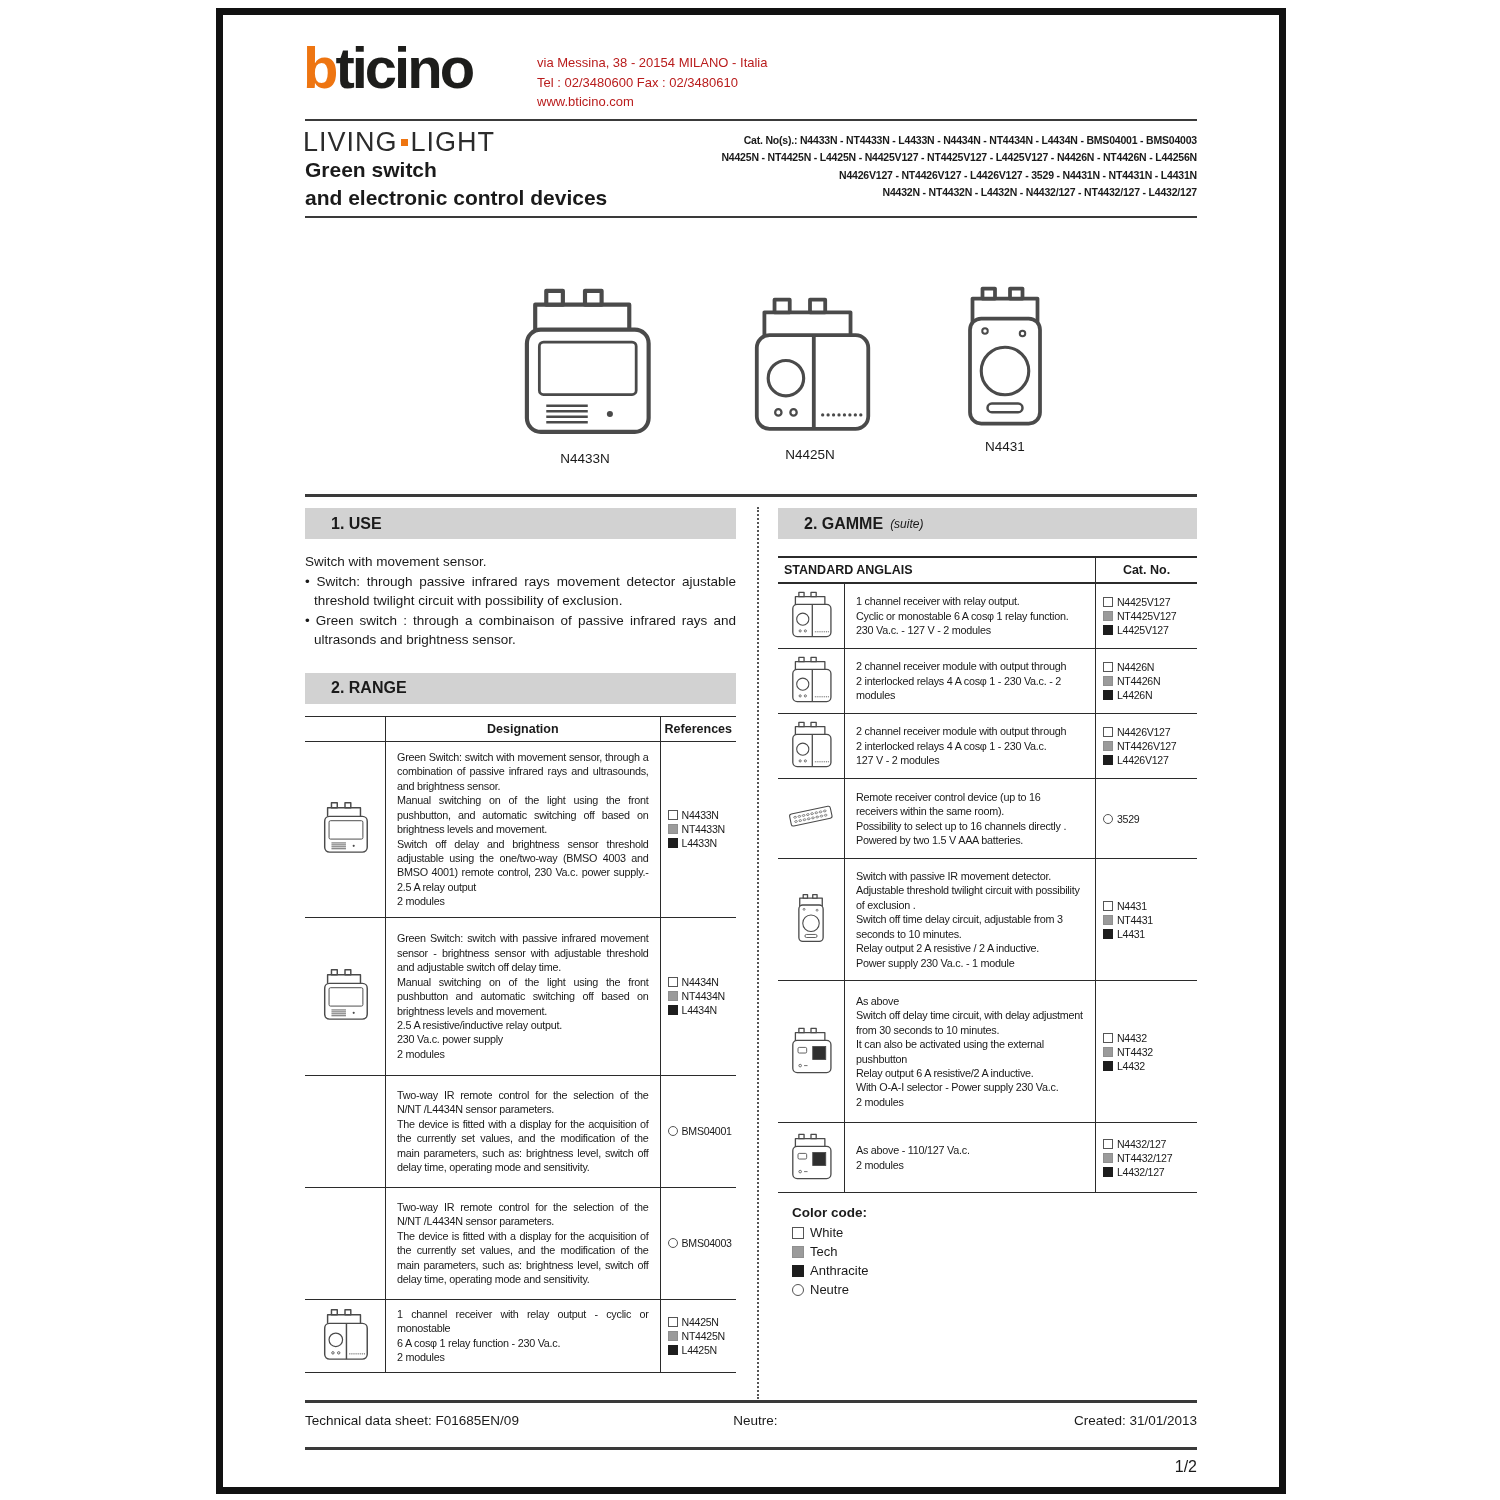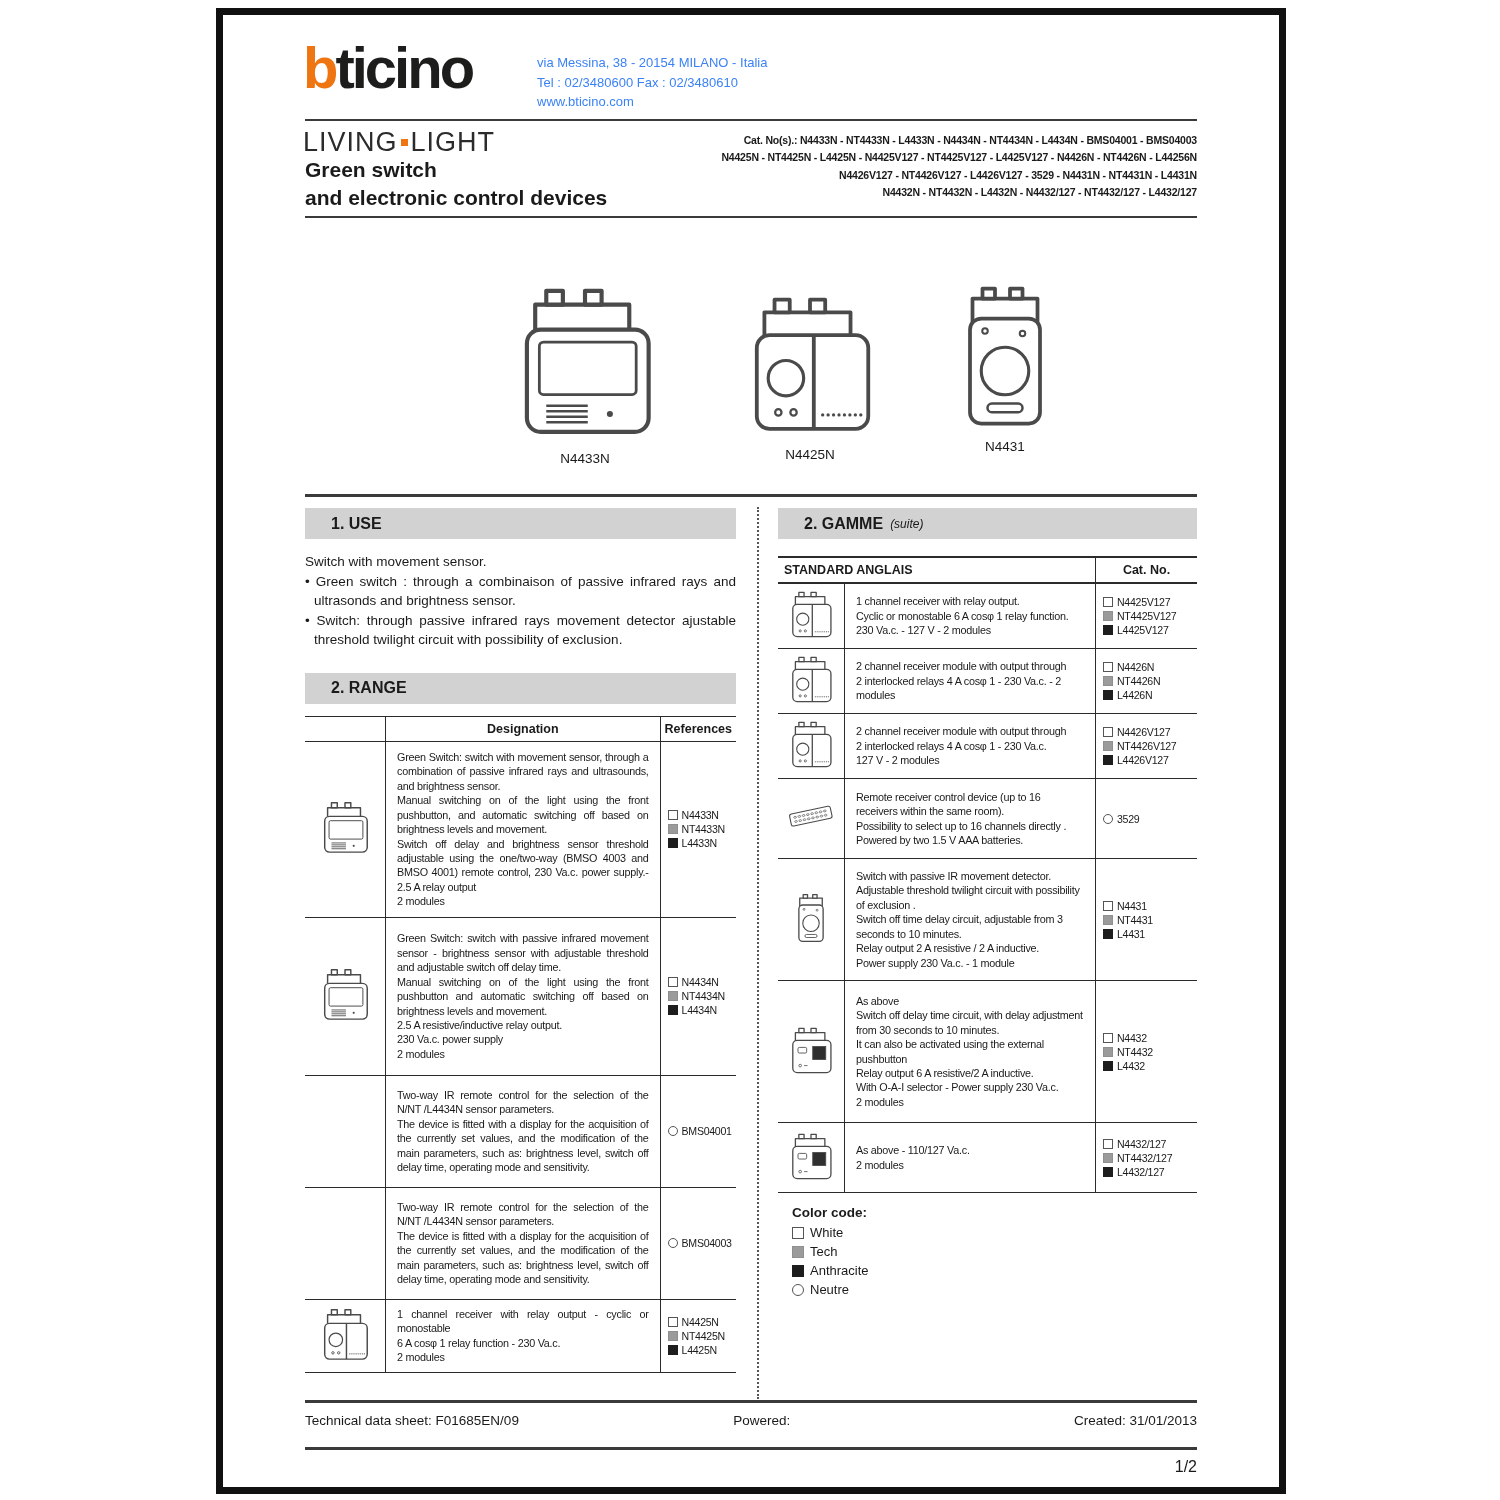--- a/index.html
+++ b/index.html
@@ -8,21 +8,21 @@
     font-family:"Liberation Sans",sans-serif;color:#1a1a1a;overflow:hidden;
   }
   .page{
     position:absolute;left:216px;top:8px;width:1070px;height:1486px;
     border:7px solid #111;box-sizing:border-box;background:#fff;
   }
   
   .logo{position:absolute;left:80px;top:24px;font-size:58px;font-weight:bold;
         letter-spacing:-3px;line-height:1;color:#1d1d1b;}
   .logo .logo-b{color:#ee7511;}
-  .addr{position:absolute;left:314px;top:38px;font-size:13px;line-height:1.5;color:#3b82f6;}
+  .addr{position:absolute;left:314px;top:38px;font-size:13px;line-height:1.5;color:#b91c1c;}
   .rule{position:absolute;background:#3a3a3a;height:2px;width:892px;left:82px;}
   .rule-1{top:104px;}
   .rule-2{top:201px;}
   .rule-3{top:479px;height:3px;}
   .series{position:absolute;left:80px;top:112px;font-size:27px;letter-spacing:1px;color:#2b2b2b;}
   .series-dot{display:inline-block;width:7px;height:7px;background:#ee7511;margin:0 3px;vertical-align:5px;}
   .doc-title{position:absolute;left:82px;top:141px;font-size:21px;font-weight:bold;line-height:1.32;}
   .catnos{position:absolute;left:330px;top:117px;width:644px;text-align:right;
           font-size:10.5px;font-weight:bold;line-height:1.65;letter-spacing:-0.2px;}
   
@@ -241,22 +241,22 @@
 
   <div class="rule rule-3"></div>
   <div class="dotted-divider"></div>
 
   <div class="col-left">
     <div class="secbar">
         <span>1. USE</span>
       </div>
     <div class="use-text">
       <div class="use-line">Switch with movement sensor.</div>
+      <div class="use-line b">• Switch: through passive infrared rays movement detector ajustable threshold twilight circuit with possibility of exclusion.</div>
       <div class="use-line b">• Green switch : through a combinaison of passive infrared rays and ultrasonds and brightness sensor.</div>
-      <div class="use-line b">• Switch: through passive infrared rays movement detector ajustable threshold twilight circuit with possibility of exclusion.</div>
     </div>
     <div class="secbar bar-range">
         <span>2. RANGE</span>
       </div>
 
     <table class="tbl range">
       <thead>
         <tr>
           <th class="h-img"></th>
           <th class="h-des">Designation</th>
@@ -541,19 +541,19 @@
       <div class="ref">
           <span class="sq" data-color="neutre"></span>
           <span>Neutre</span>
         </div>
     </div>
   </div>
 
   <div class="f-rule f-rule-1"></div>
   <div class="f-text">
     <span class="fl">Technical data sheet: F01685EN/09</span>
-    <span class="fc">Powered:</span>
+    <span class="fc">Neutre:</span>
     <span class="fr">Created: 31/01/2013</span>
   </div>
   <div class="f-rule f-rule-2"></div>
   <div class="f-page">1/2</div>
 
 </div>
 
 </body></html>

